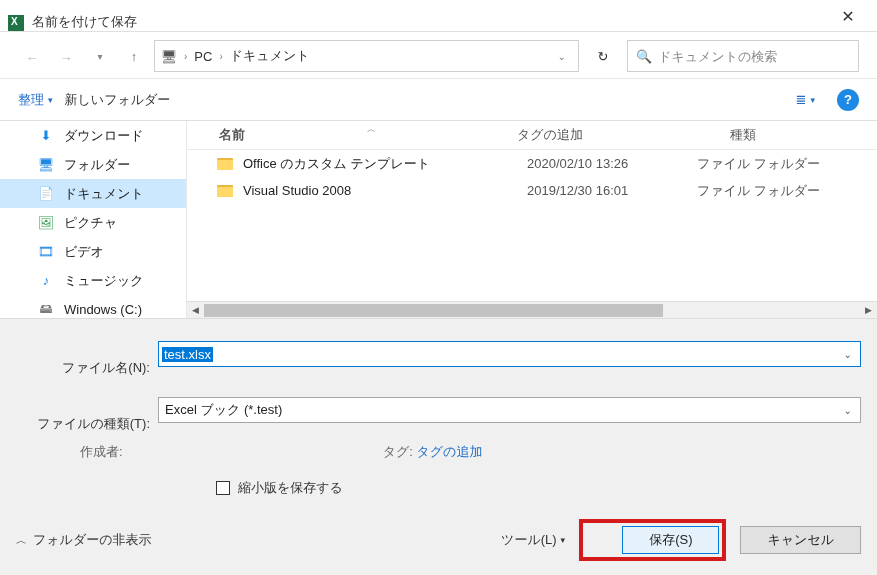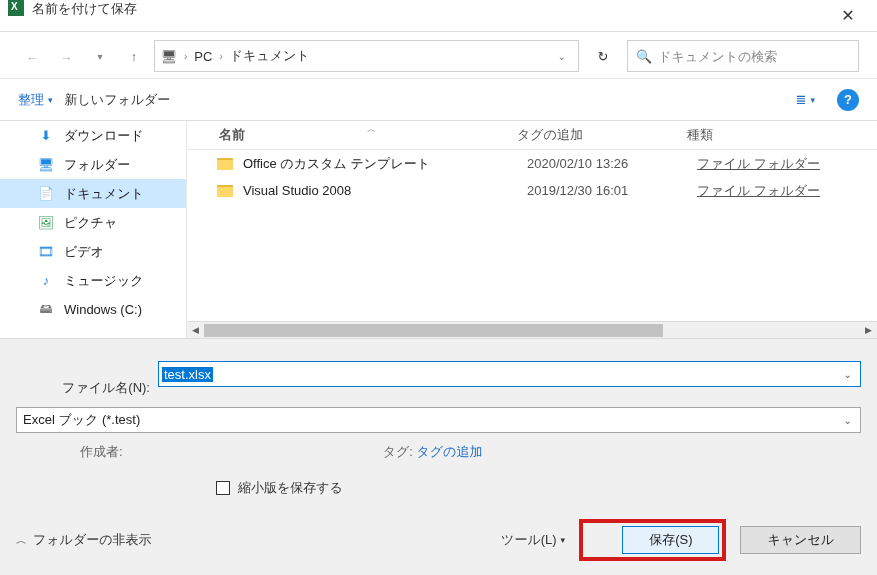--- a/index.html
+++ b/index.html
@@ -1,19 +1,19 @@
 <!DOCTYPE html>
 <html><head>
 <meta charset="utf-8">
 <style>
 * { margin: 0; padding: 0; box-sizing: border-box; font-family: "Yu Gothic UI", "Meiryo", sans-serif; font-size: 13px; }
 body { background: #fff; width: 877px; height: 575px; overflow: hidden; display: flex; flex-direction: column; }
 
 
-.titlebar { height: 32px; display: flex; align-items: flex-start; padding: 0 8px; border-bottom: 1px solid #e0e0e0; }
+.titlebar { height: 32px; display: flex; align-items: flex-end; padding: 0 8px; border-bottom: 1px solid #e0e0e0; }
 .titlebar .app-icon { width: 16px; height: 16px; background: #217346; position: relative; margin-right: 8px; }
 .titlebar .app-icon::after { content:"X"; color:#fff; font-size:10px; font-weight:bold; position:absolute; left:3px; top:1px; }
 .titlebar .title { flex: 1; color: #333; }
 .titlebar .close { width: 42px; height: 30px; display: flex; align-items: center; justify-content: center; font-size: 16px; color: #333; cursor: pointer; }
 
 
 .navbar { height: 40px; display: flex; align-items: center; padding: 8px 18px 0 18px; gap: 6px; }
 .nav-btn { width: 28px; height: 28px; display: flex; align-items: center; justify-content: center; color: #555; cursor: pointer; }
 .nav-btn.disabled { color: #b5b5b5; }
 .breadcrumb { flex: 1; height: 32px; border: 1px solid #cfcfcf; display: flex; align-items: center; padding: 0 6px; gap: 4px; background: #fff; }
@@ -40,28 +40,28 @@
 .sidebar { width: 187px; background: #fff; overflow-y: auto; border-right: 1px solid #e8e8e8; }
 .sidebar-item { height: 29px; display: flex; align-items: center; padding-left: 38px; gap: 10px; cursor: pointer; }
 .sidebar-item.selected { background: #cce8ff; }
 .sidebar-item .icon { width: 16px; height: 16px; display: flex; align-items: center; justify-content: center; }
 .sidebar-item .label { color: #222; }
 
 .filelist { flex: 1; display: flex; flex-direction: column; background: #fff; }
 .list-header { height: 29px; display: flex; align-items: center; border-bottom: 1px solid #eaeaea; color: #555; position: relative; }
 .col-name { width: 330px; padding-left: 32px; display: flex; align-items: flex-start; gap: 6px; font-weight: bold; }
 .col-date { width: 170px; }
-.col-type { flex: 1; }
+.col-type { flex: 1; margin-left: 43px; }
 .sort-caret { font-size: 9px; color: #777; position: absolute; left: 180px; top: 2px; }
 .list-rows { flex: 1; overflow: hidden; }
 .list-row { height: 27px; display: flex; align-items: center; }
 .list-row .folder-icon { width: 16px; height: 12px; background: #ffd868; border-radius: 1px 1px 0 0; border-top: 2px solid #e8b93e; margin-left: 30px; margin-right: 10px; }
 .list-row .rname { width: 284px; color: #222; }
 .list-row .rdate { width: 170px; color: #555; }
-.list-row .rtype { color: #555; text-decoration: underline; }
+.list-row .rtype { color: #555; }
 .hscroll { height: 17px; background: #f0f0f0; display: flex; align-items: center; border-top: 1px solid #dcdcdc; }
 .hscroll .arrow { width: 17px; height: 17px; display: flex; align-items: center; justify-content: center; color: #606060; font-size: 9px; background: #f0f0f0; }
 .hscroll .track { flex: 1; height: 17px; background: #f0f0f0; position: relative; }
 .hscroll .thumb { position: absolute; left: 0; top: 2px; height: 13px; width: 70%; background: #c2c2c2; }
 
 
 .bottom { background: #f0f0f0; border-top: 1px solid #dcdcdc; padding: 12px 16px 10px 16px; }
 .form-row { display: flex; align-items: center; margin-bottom: 10px; }
 .form-label { width: 142px; text-align: right; padding-right: 8px; color: #333; margin-top: 28px; }
 .form-input { flex: 1; height: 26px; border: 1px solid #0078d7; background: #fff; display: flex; align-items: center; position: relative; }
@@ -196,20 +196,21 @@
 
 <div class="bottom">
   <div class="form-row">
     <div class="form-label">ファイル名(N):</div>
     <div class="form-input">
       <span class="fname-selected">test.xlsx</span>
       <span class="combo-caret">⌄</span>
     </div>
   </div>
   <div class="form-row">
+    <div class="form-label">ファイルの種類(T):</div>
     <div class="form-input plain">
       <span class="combo-text">Excel ブック (*.test)</span>
       <span class="combo-caret">⌄</span>
     </div>
   </div>
   <div class="meta-row">
     <span class="meta-label">作成者:</span>
     <span>
       <span class="meta-label">タグ:</span>
       <span class="tag-add">タグの追加</span>

